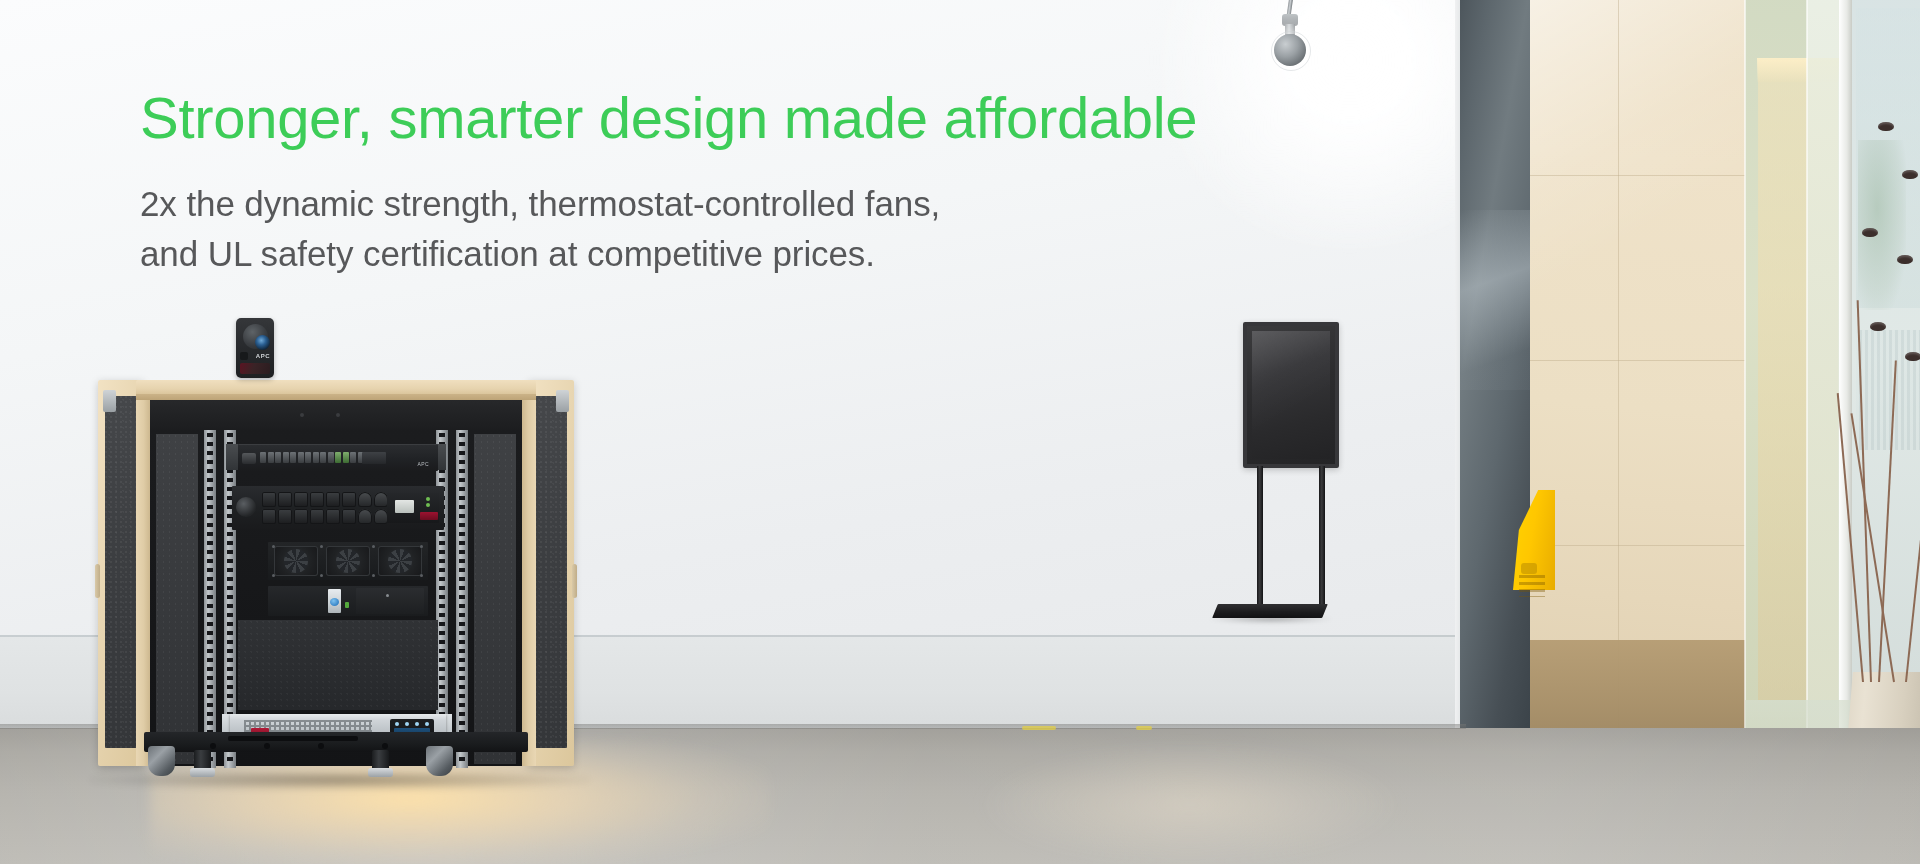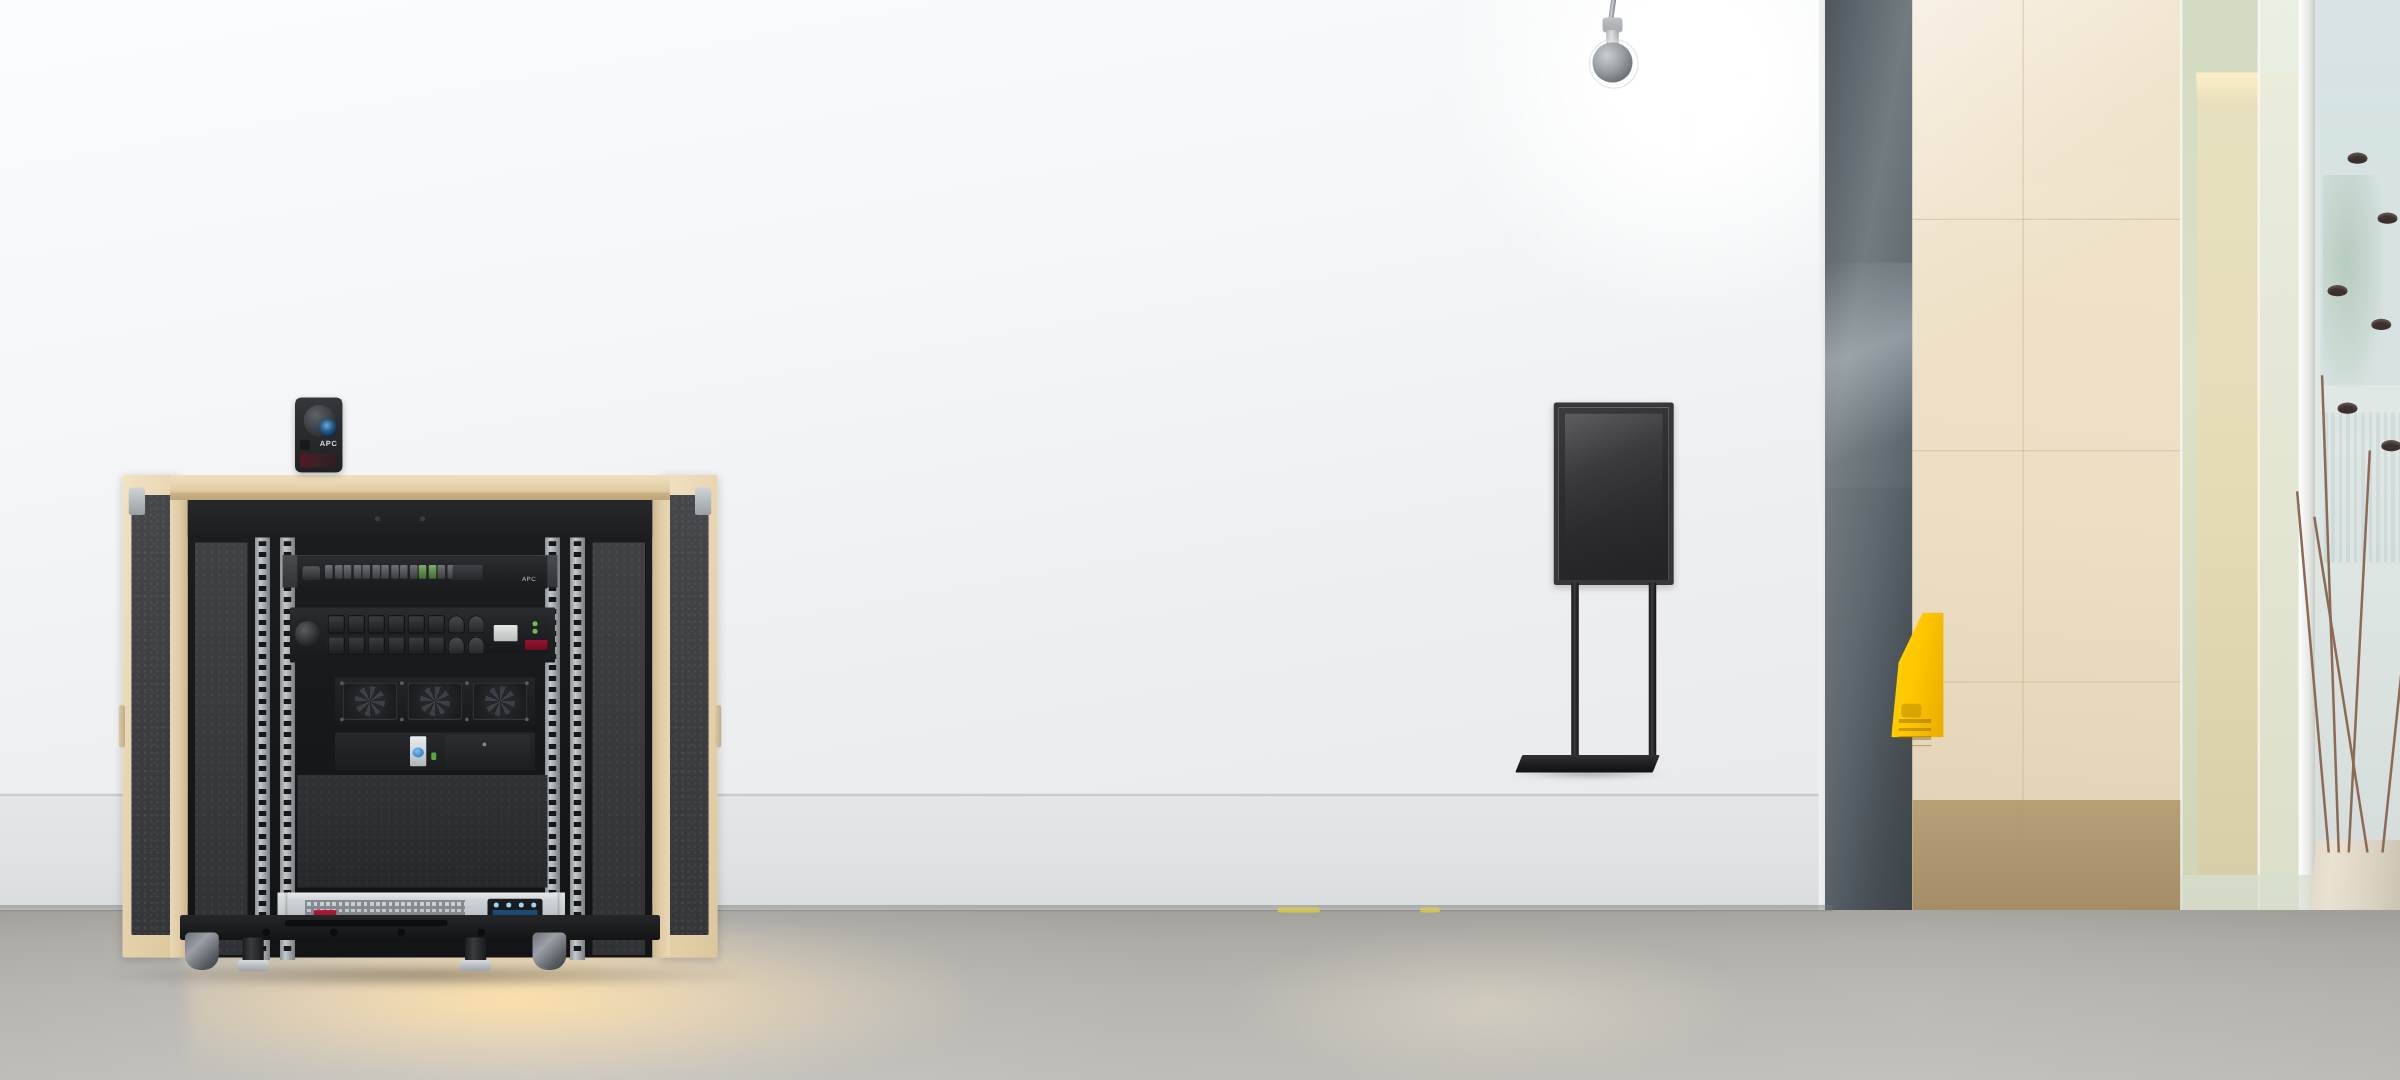--- a/index.html
+++ b/index.html
@@ -361,20 +361,23 @@
 
   <div class="lamp">
     <div class="lamp-rod"></div>
     <div class="lamp-joint"></div>
     <div class="lamp-neck"></div>
     <div class="lamp-ring"></div>
     <div class="lamp-head"></div>
   </div>
 
   <div class="hero">
+    <h1>Stronger, smarter design made affordable</h1>
+    <p>2x the dynamic strength, thermostat-controlled fans,
+and UL safety certification at competitive prices.</p>
   </div>
 
   <div class="sign">
     <div class="sign-frame">
       <div class="sign-face"></div>
     </div>
     <div class="sign-leg" style="left:14px;top:144px;height:140px;"></div>
     <div class="sign-leg" style="left:76px;top:144px;height:140px;"></div>
     <div class="sign-base"></div>
     <div class="sign-shadow"></div>

